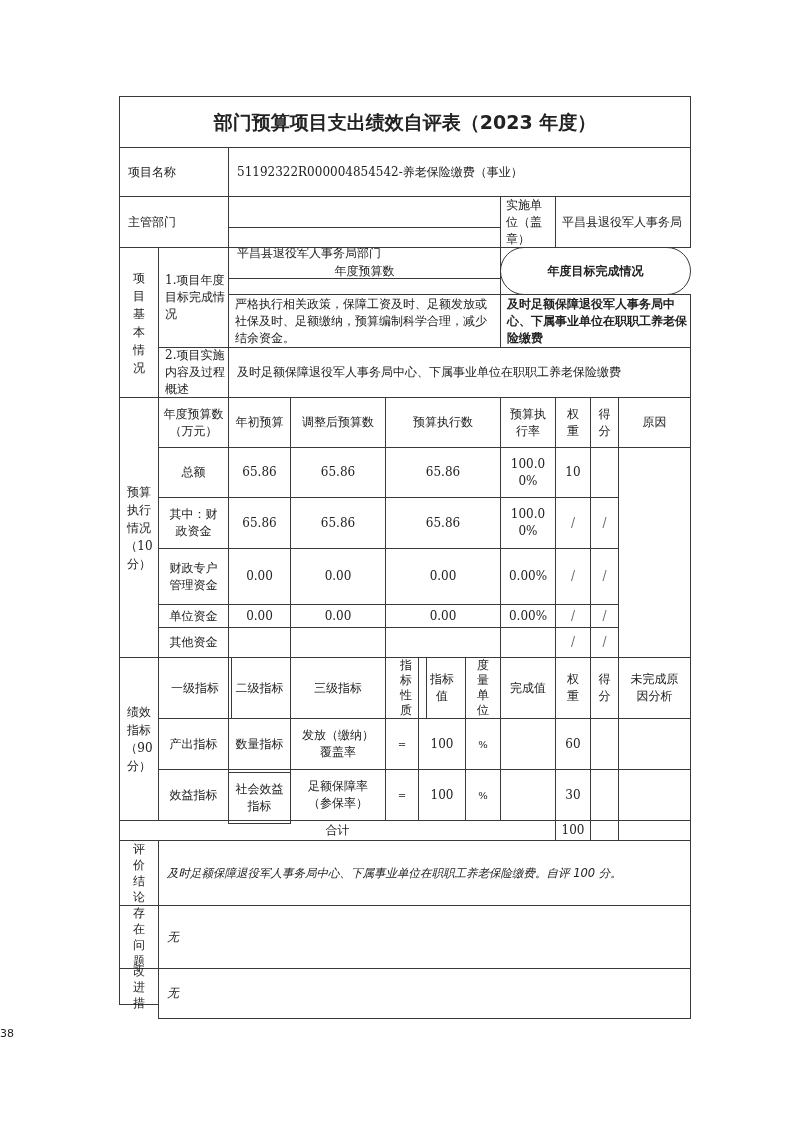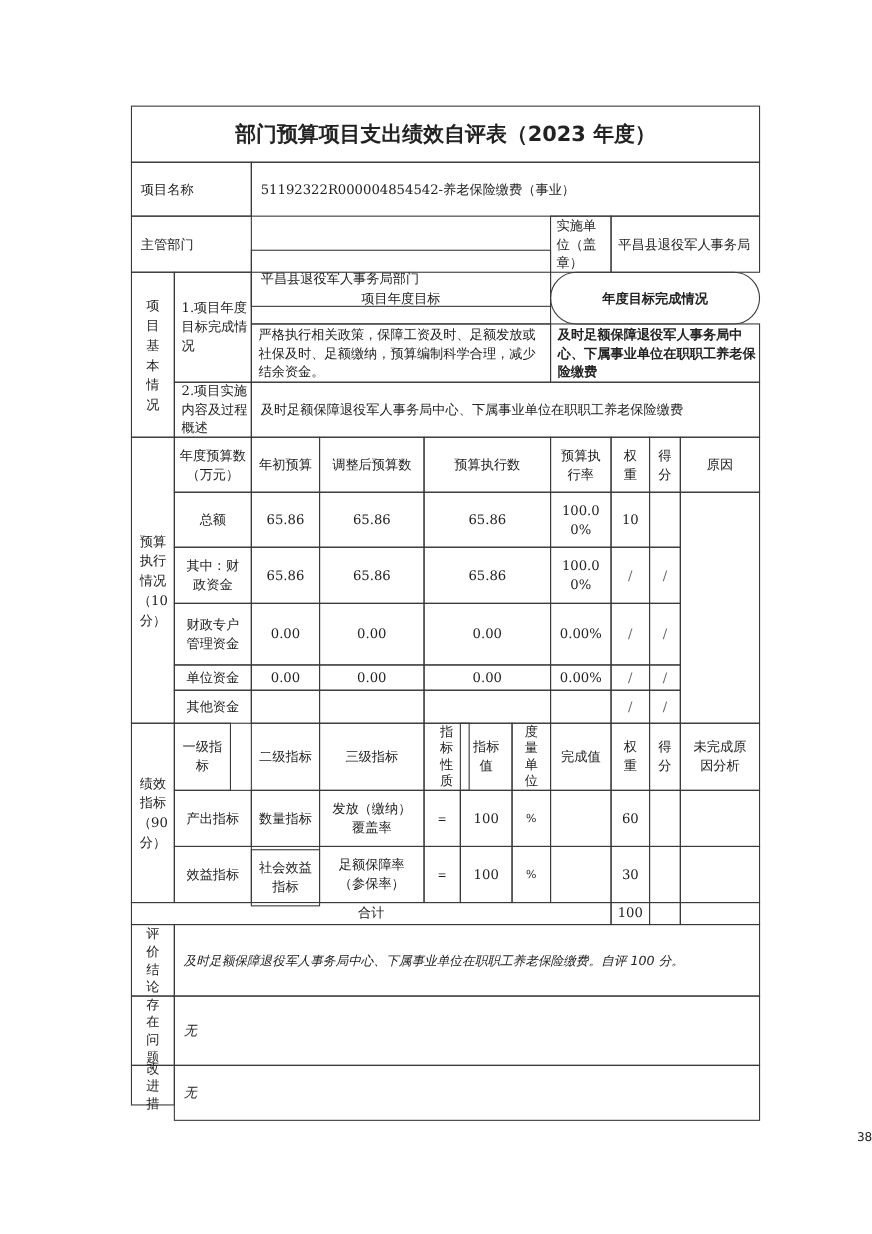--- a/index.html
+++ b/index.html
@@ -5,40 +5,40 @@
   html, body { margin:0; padding:0; background:#ffffff; }
   body { width:793px; height:1122px; position:relative; font-family:"DejaVu Serif","Liberation Serif",serif; color:#222; }
   .page { position:absolute; left:0; top:0; width:793px; height:1122px; }
   .cell { position:absolute; box-sizing:border-box; border:1px solid #3a3a3a; display:flex; align-items:center; justify-content:center; text-align:center; font-size:12px; line-height:17px; padding:0 3px; }
   .left { justify-content:flex-start; text-align:left; padding-left:8px; }
   .title { font-family:"DejaVu Sans","Liberation Sans",sans-serif; font-weight:bold; font-size:19px; }
   .sans { font-family:"DejaVu Sans","Liberation Sans",sans-serif; }
   .bold { font-weight:bold; }
   .vert { flex-direction:column; line-height:18px; }
   .ital { font-style:italic; font-family:"DejaVu Sans","Liberation Sans",sans-serif; }
-  .pageno { position:absolute; left:0; width:793px; top:1027px; text-align:right; font-family:"DejaVu Sans","Liberation Sans",sans-serif; font-size:11px; }
+  .pageno { position:absolute; left:0; width:793px; top:1027px; text-align:left; font-family:"DejaVu Sans","Liberation Sans",sans-serif; font-size:11px; }
 </style>
 </head>
 <body>
 
 <div class="page">
 
   <div class="cell title" style="left:119px;top:96px;width:572px;height:52px;">部门预算项目支出绩效自评表（2023 年度）</div>
 
   <div class="cell left" style="left:119px;top:147px;width:110px;height:50px;">项目名称</div>
   <div class="cell left" style="left:228px;top:147px;width:463px;height:50px;">51192322R000004854542-养老保险缴费（事业）</div>
 
   <div class="cell left" style="left:119px;top:196px;width:110px;height:52px;">主管部门</div>
   <div class="cell left" style="left:228px;top:196px;width:273px;height:52px;margin-top:31px;">平昌县退役军人事务局部门</div>
   <div class="cell left sans" style="left:500px;top:196px;width:56px;height:52px;padding-left:5px;">实施单位（盖章）</div>
   <div class="cell left" style="left:555px;top:196px;width:136px;height:52px;padding-left:6px;">平昌县退役军人事务局</div>
 
   <div class="cell vert" style="left:119px;top:247px;width:40px;height:151px;padding:0 12px;">项目基本情况</div>
   <div class="cell left" style="left:158px;top:247px;width:71px;height:101px;padding-left:6px;">1.项目年度目标完成情况</div>
-  <div class="cell" style="left:228px;top:247px;width:273px;height:48px;">项目年度目标</div>
+  <div class="cell" style="left:228px;top:247px;width:273px;height:48px;">年度预算数</div>
   <div class="cell sans bold" style="left:500px;top:247px;width:191px;height:48px;border-radius:24px;">年度目标完成情况</div>
   <div class="cell left" style="left:228px;top:294px;width:273px;height:54px;padding-left:6px;">严格执行相关政策，保障工资及时、足额发放或社保及时、足额缴纳，预算编制科学合理，减少结余资金。</div>
   <div class="cell left sans bold" style="left:500px;top:294px;width:191px;height:54px;padding-left:6px;font-weight:bold;">及时足额保障退役军人事务局中心、下属事业单位在职职工养老保险缴费</div>
   <div class="cell left" style="left:158px;top:347px;width:71px;height:51px;padding-left:6px;">2.项目实施内容及过程概述</div>
   <div class="cell left" style="left:228px;top:347px;width:463px;height:51px;">及时足额保障退役军人事务局中心、下属事业单位在职职工养老保险缴费</div>
 
   <div class="cell vert" style="left:119px;top:397px;width:40px;height:261px;padding:0 12px;">预算执行情况（10分）</div>
   <div class="cell" style="left:158px;top:397px;width:71px;height:51px;">年度预算数（万元）</div>
   <div class="cell" style="left:228px;top:397px;width:63px;height:51px;">年初预算</div>
   <div class="cell" style="left:290px;top:397px;width:96px;height:51px;">调整后预算数</div>
@@ -83,21 +83,21 @@
 
   <div class="cell" style="left:158px;top:627px;width:71px;height:31px;">其他资金</div>
   <div class="cell" style="left:228px;top:627px;width:63px;height:31px;"></div>
   <div class="cell" style="left:290px;top:627px;width:96px;height:31px;"></div>
   <div class="cell" style="left:385px;top:627px;width:116px;height:31px;"></div>
   <div class="cell" style="left:500px;top:627px;width:56px;height:31px;"></div>
   <div class="cell" style="left:555px;top:627px;width:36px;height:31px;color:#666;">/</div>
   <div class="cell" style="left:590px;top:627px;width:29px;height:31px;color:#666;">/</div>
 
   <div class="cell vert" style="left:119px;top:657px;width:40px;height:164px;padding:0 12px;">绩效指标（90分）</div>
-  <div class="cell" style="left:158px;top:657px;width:52px;height:62px;">一级指标</div>
+  <div class="cell" style="left:158px;top:657px;width:74px;height:62px;">一级指标</div>
   <div class="cell" style="left:228px;top:657px;width:63px;height:62px;">二级指标</div>
   <div class="cell" style="left:290px;top:657px;width:96px;height:62px;">三级指标</div>
   <div class="cell" style="left:385px;top:657px;width:34px;height:62px;padding:0 20px;line-height:15px;">指标性质</div>
   <div class="cell" style="left:418px;top:657px;width:48px;height:62px;padding:0 11px;">指标值</div>
   <div class="cell" style="left:465px;top:657px;width:36px;height:62px;padding:0 11px;line-height:15px;">度量单位</div>
   <div class="cell" style="left:500px;top:657px;width:56px;height:62px;">完成值</div>
   <div class="cell" style="left:555px;top:657px;width:36px;height:62px;padding:0 10px;">权重</div>
   <div class="cell" style="left:590px;top:657px;width:29px;height:62px;padding:0 7px;">得分</div>
   <div class="cell" style="left:618px;top:657px;width:73px;height:62px;padding:0 8px;">未完成原因分析</div>
 

